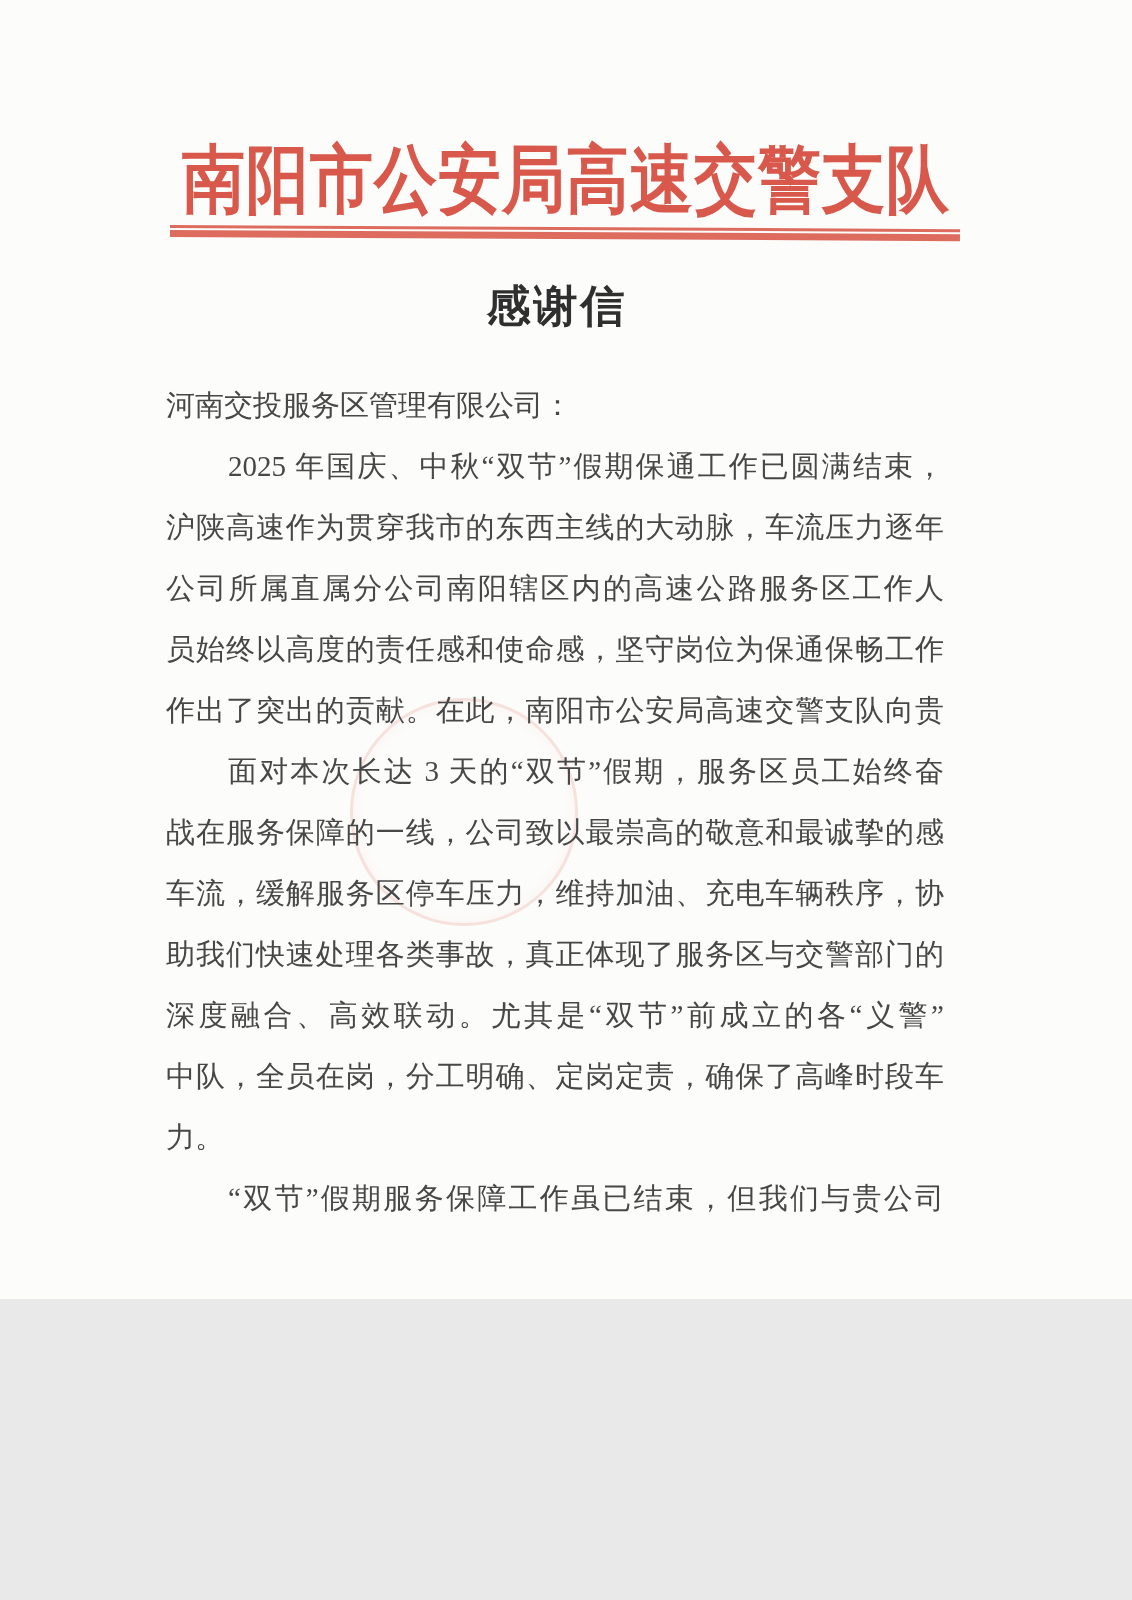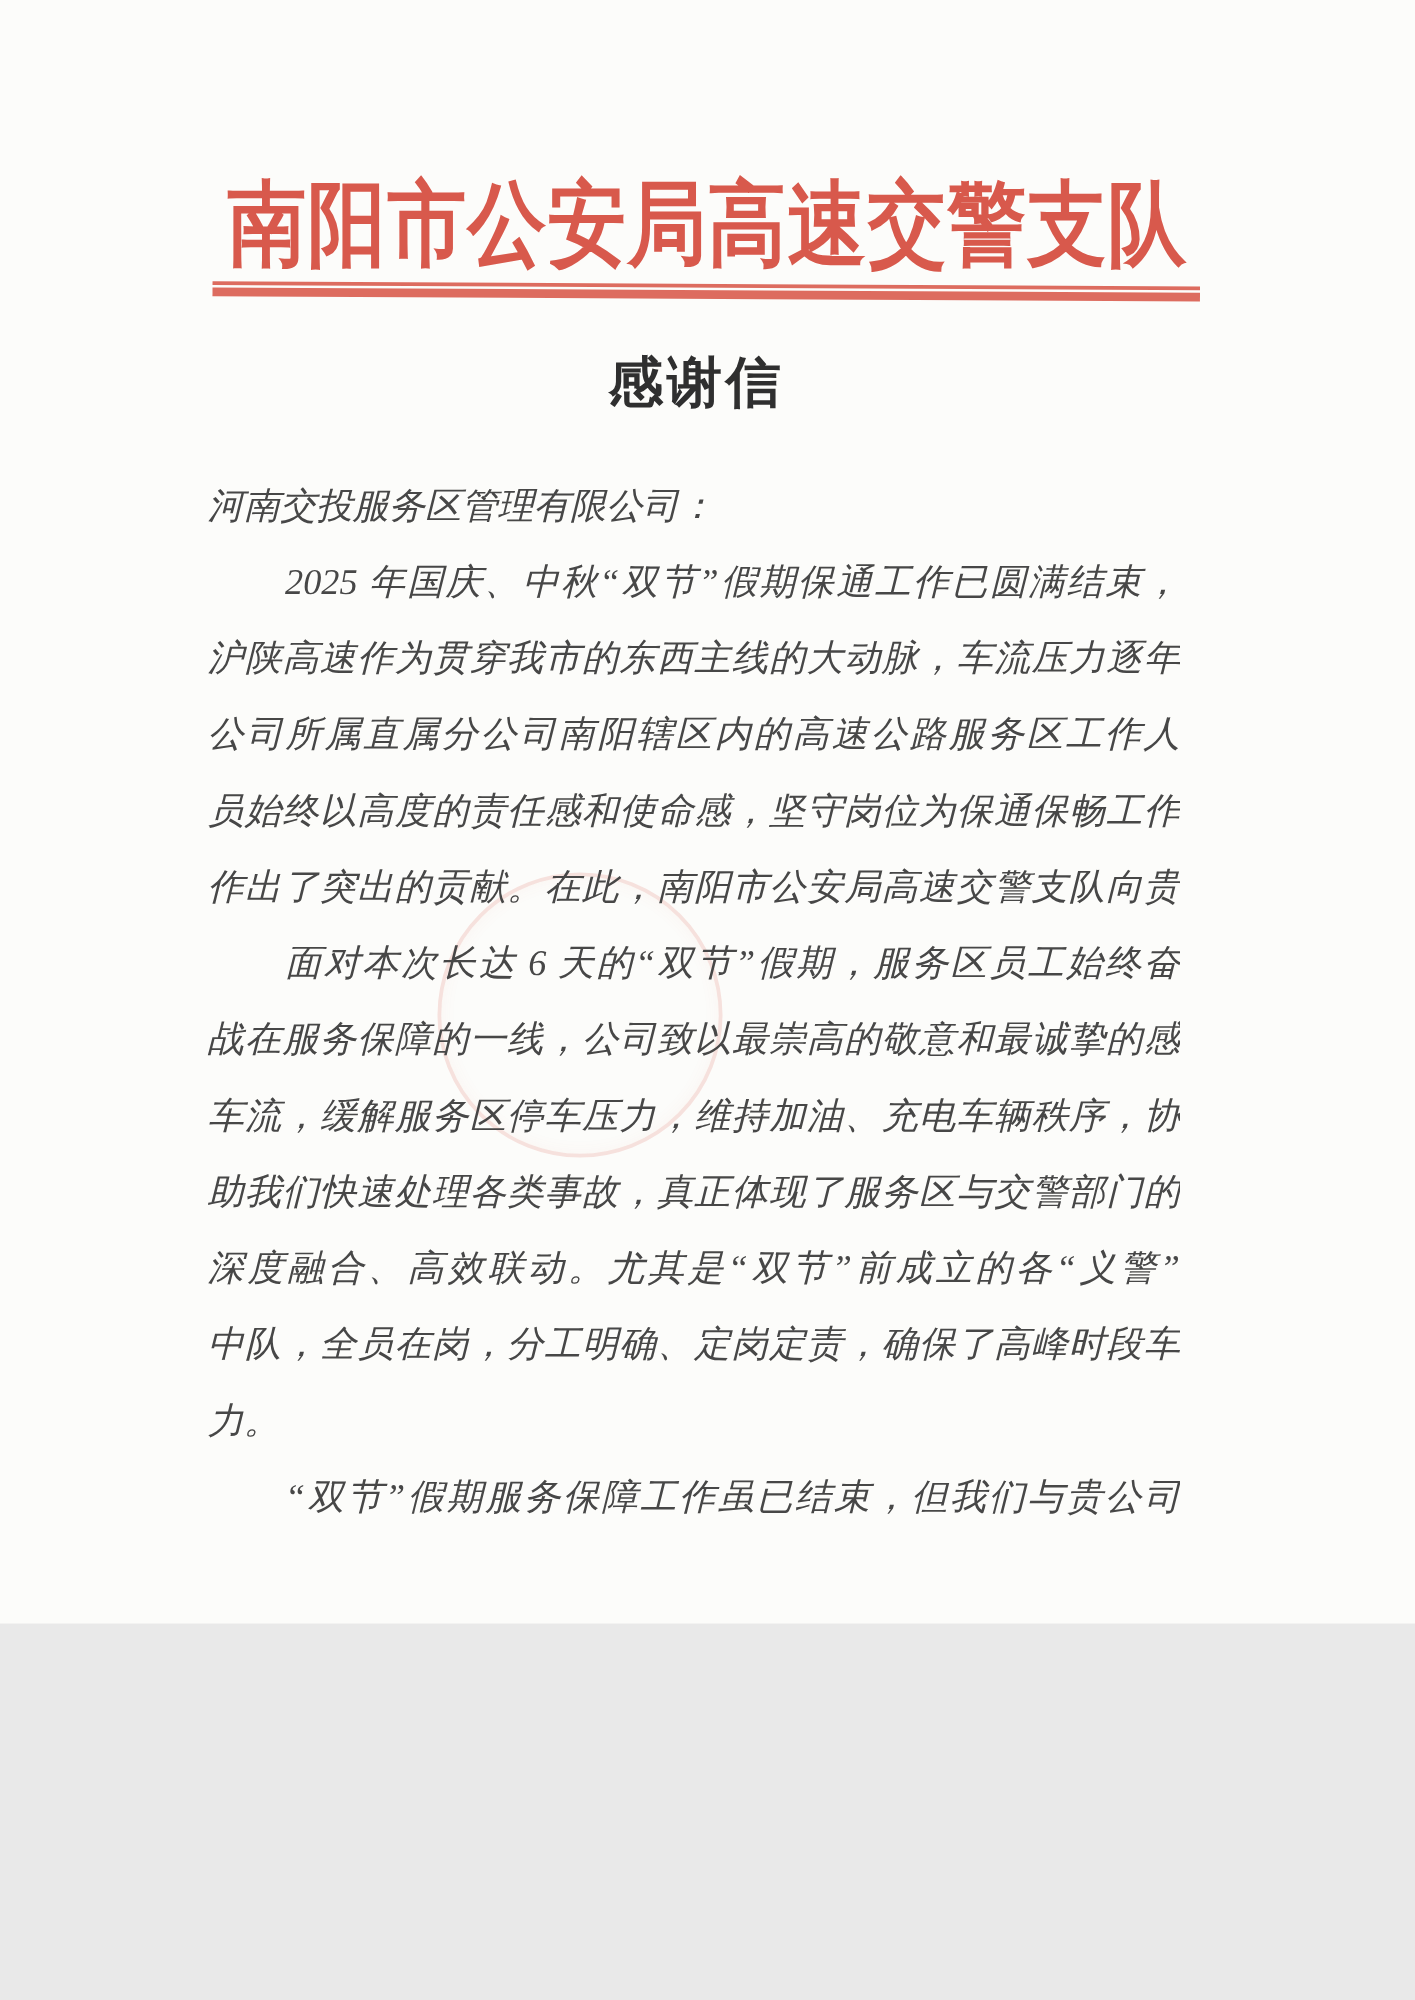--- a/index.html
+++ b/index.html
@@ -90,21 +90,20 @@
     color:var(--text);
     font-size:29px;
     text-align:left;
   }
   .line{
     height:61px;
     line-height:61px;
     overflow:hidden;
     text-align:justify;
     text-justify:inter-character;
-    font-style:italic;
   }
   .line.full{
     text-align-last:justify;
   }
   .line.indent{
     padding-left:62px;
   }
 </style>
 </head>
 <body>
@@ -122,21 +121,21 @@
 
   <div class="seal"></div>
 
   <div class="letter-body">
       <div class="line">河南交投服务区管理有限公司：</div>
       <div class="line indent full">2025 年国庆、中秋“双节”假期保通工作已圆满结束，</div>
       <div class="line full">沪陕高速作为贯穿我市的东西主线的大动脉，车流压力逐年</div>
       <div class="line full">公司所属直属分公司南阳辖区内的高速公路服务区工作人</div>
       <div class="line full">员始终以高度的责任感和使命感，坚守岗位为保通保畅工作</div>
       <div class="line full">作出了突出的贡献。在此，南阳市公安局高速交警支队向贵</div>
-      <div class="line indent full">面对本次长达 6 天的“双节”假期，服务区员工始终奋</div>
+      <div class="line indent full">面对本次长达 3 天的“双节”假期，服务区员工始终奋</div>
       <div class="line full">战在服务保障的一线，公司致以最崇高的敬意和最诚挚的感谢</div>
       <div class="line full">车流，缓解服务区停车压力，维持加油、充电车辆秩序，协</div>
       <div class="line full">助我们快速处理各类事故，真正体现了服务区与交警部门的</div>
       <div class="line full">深度融合、高效联动。尤其是“双节”前成立的各“义警”</div>
       <div class="line full">中队，全员在岗，分工明确、定岗定责，确保了高峰时段车</div>
       <div class="line">力。</div>
       <div class="line indent full">“双节”假期服务保障工作虽已结束，但我们与贵公司</div>
     </div>
 
   <div class="rule-group footer-rule">

